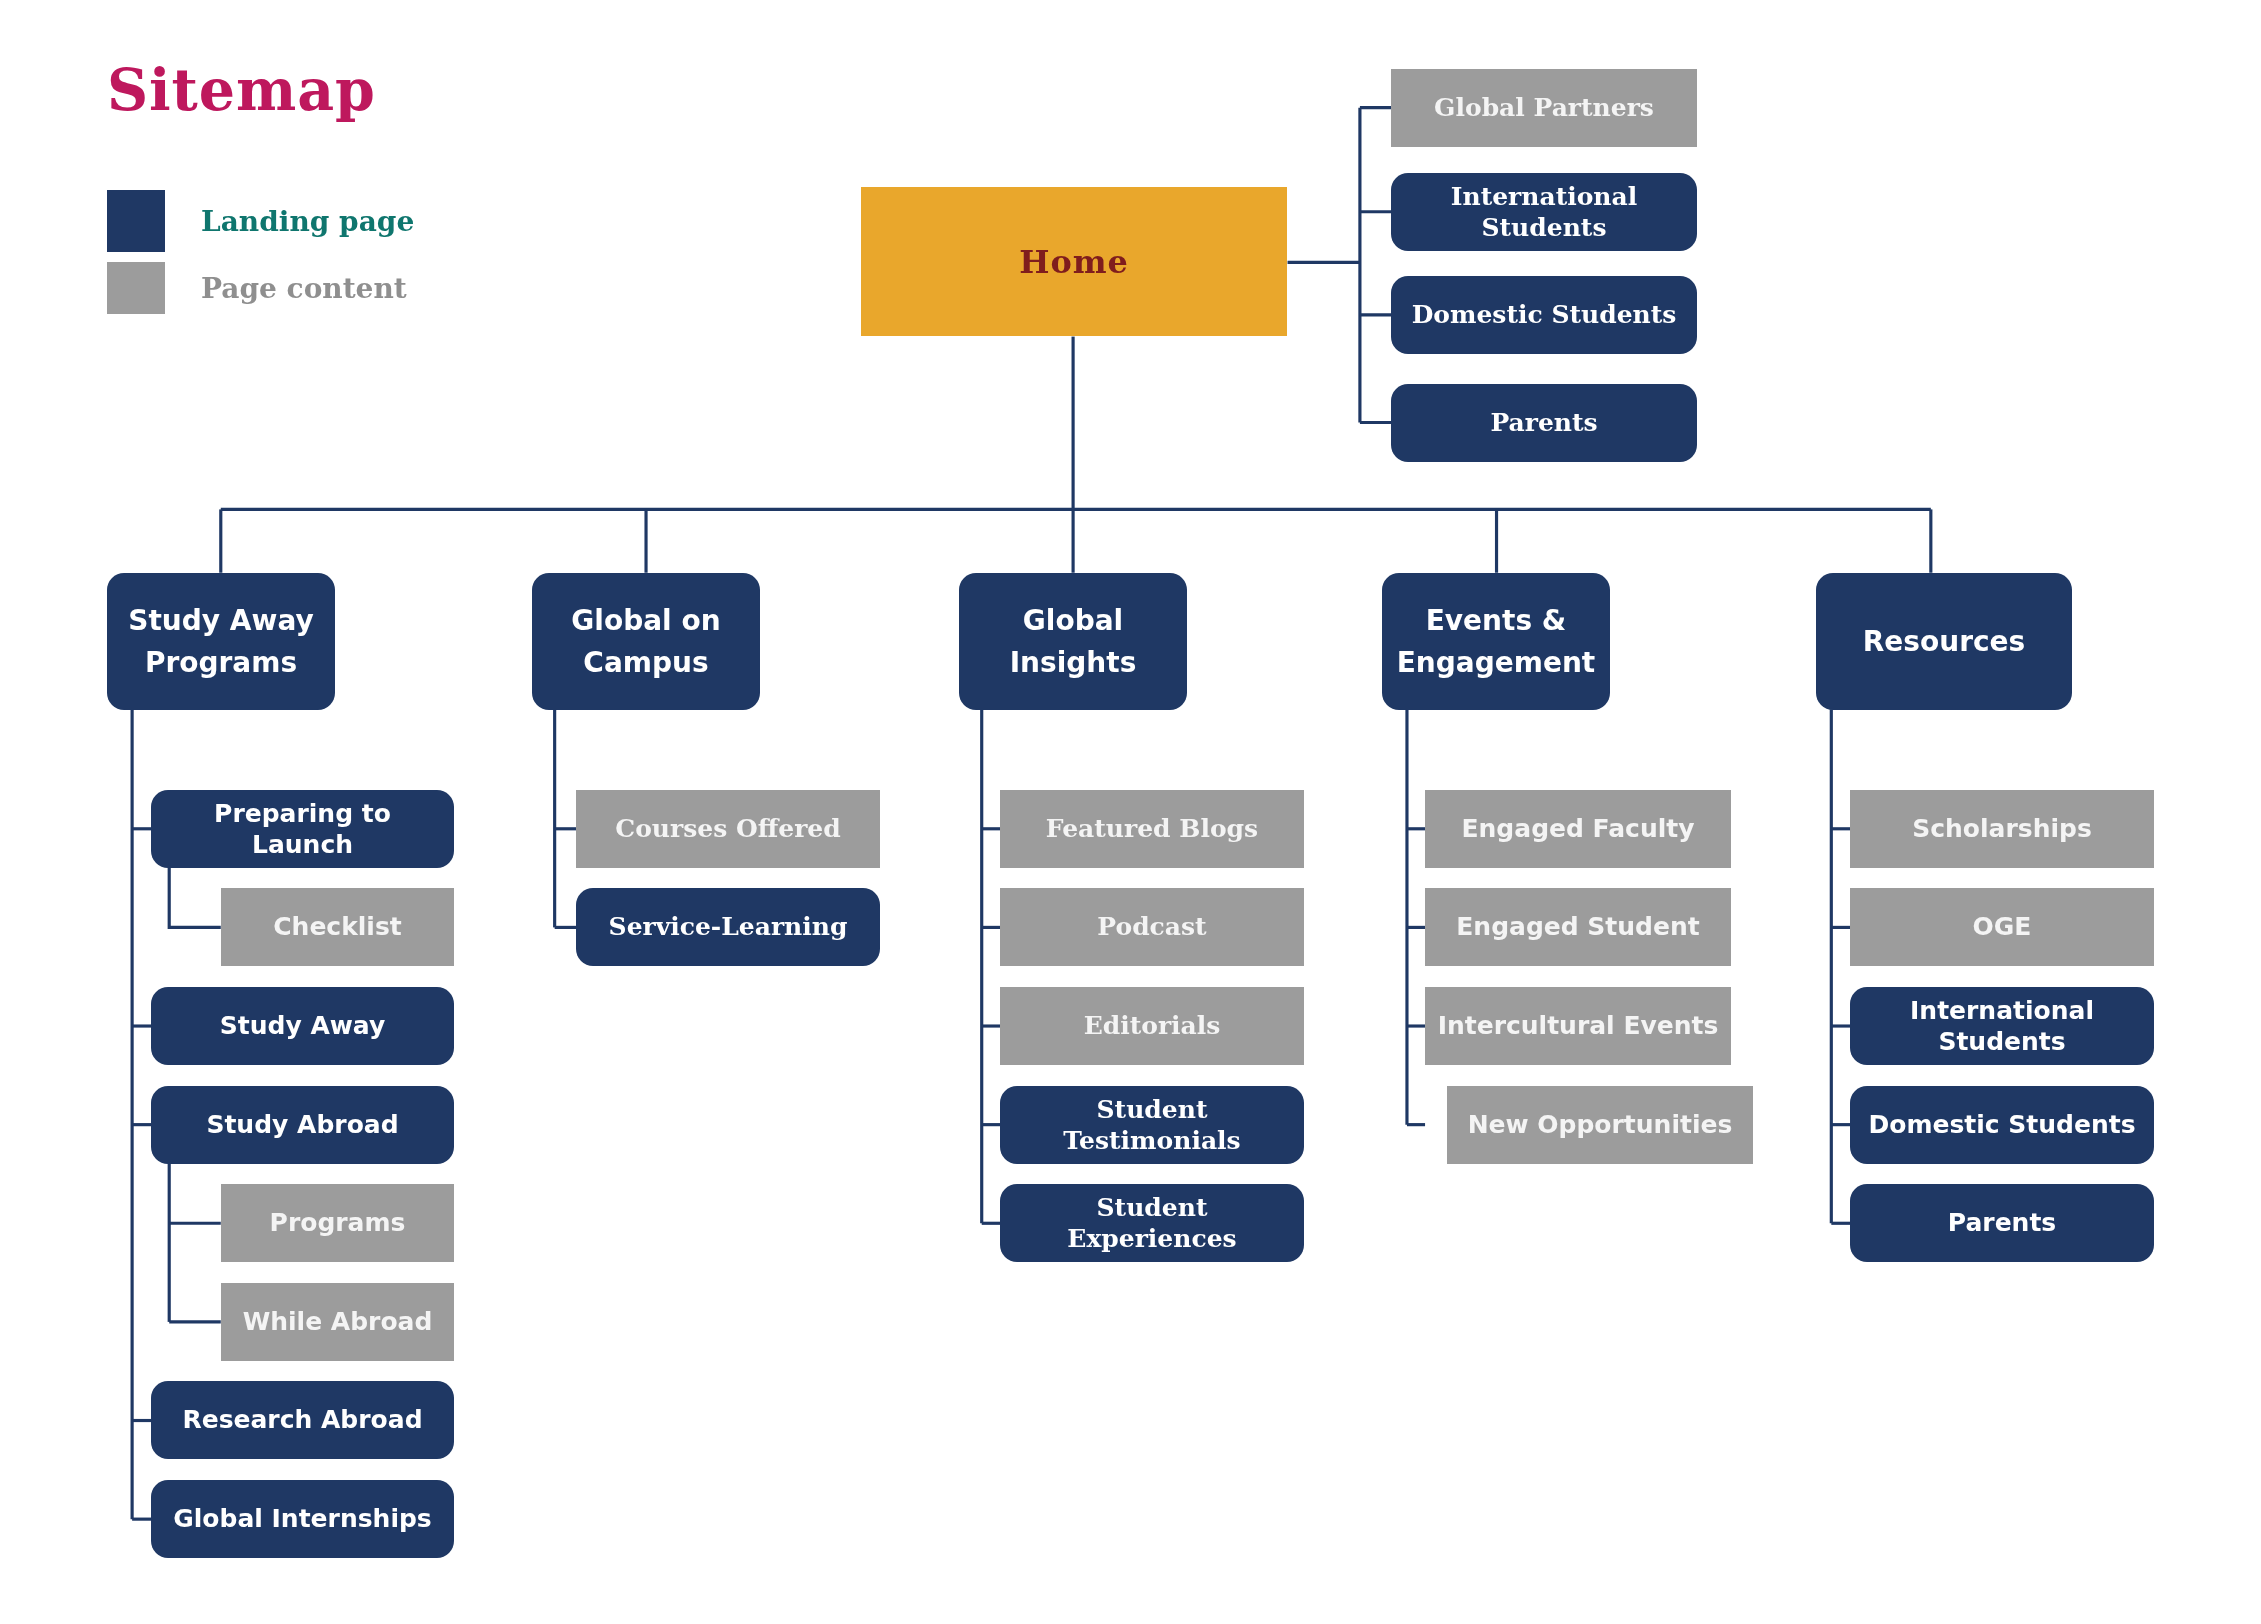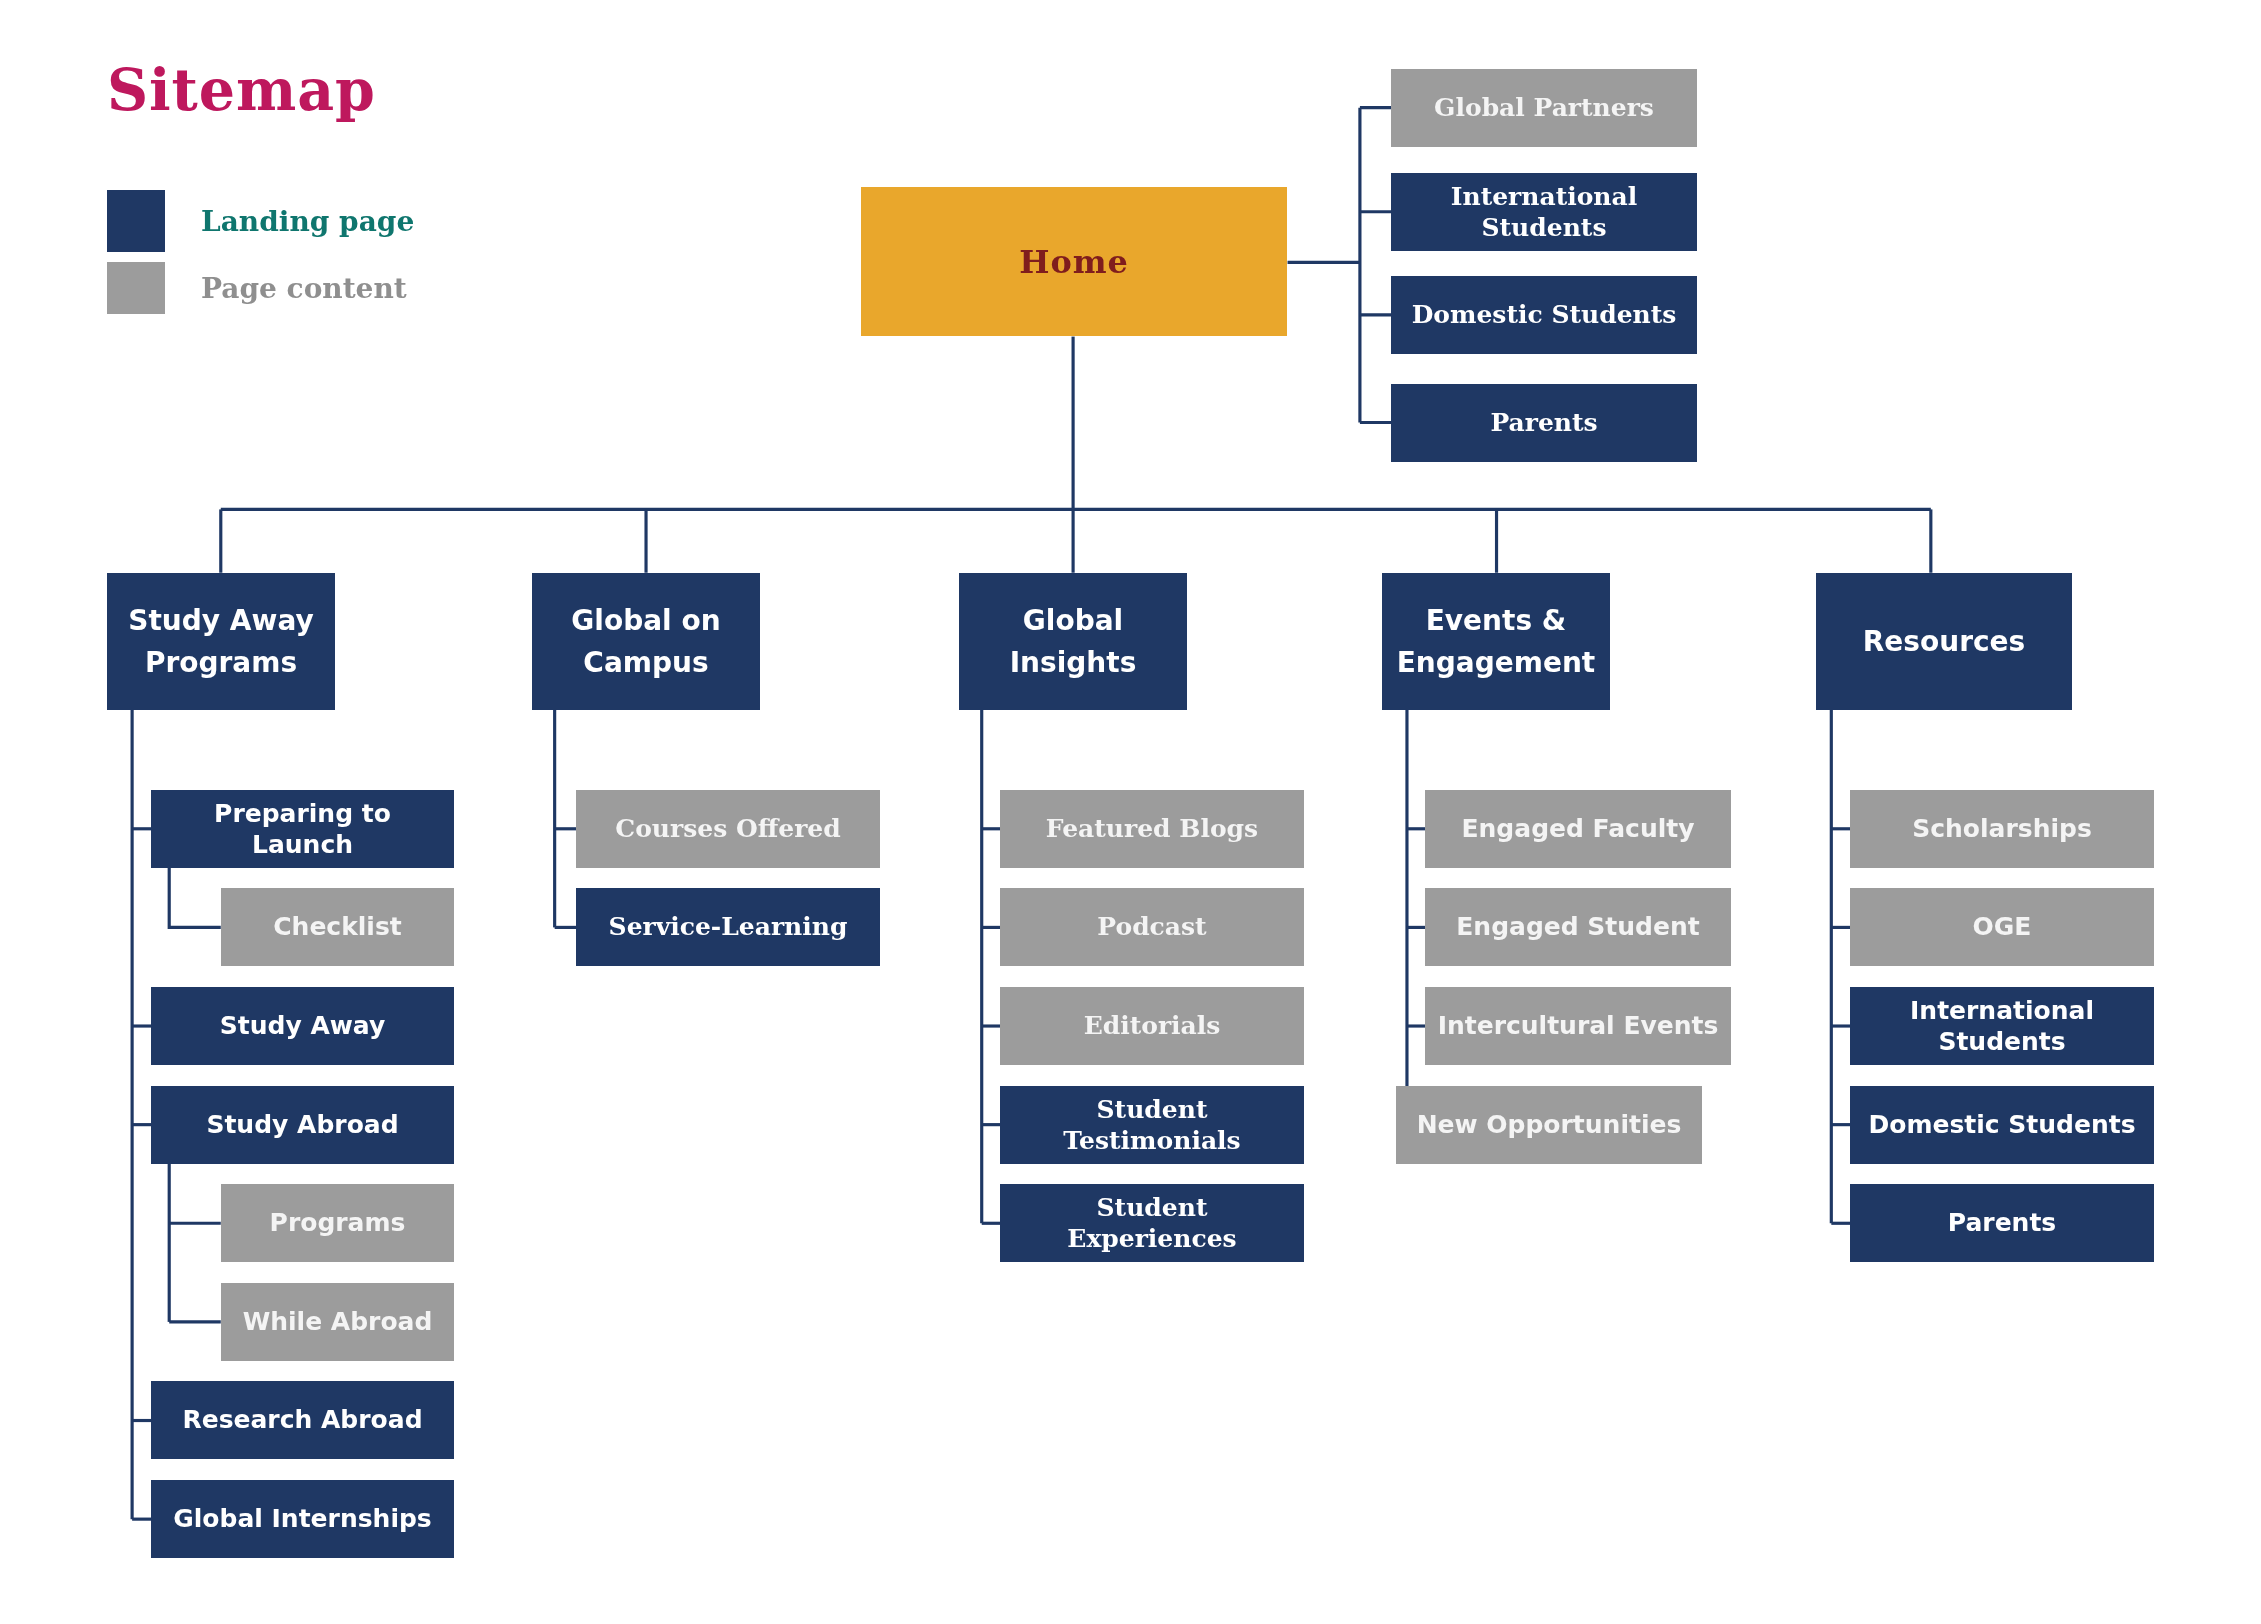--- a/index.html
+++ b/index.html
@@ -23,21 +23,21 @@
     position: absolute;
     display: flex;
     align-items: center;
     justify-content: center;
     text-align: center;
     font-weight: bold;
     box-sizing: border-box;
     padding: 16px 11px;
     line-height: 1.25;
   }
-  .landing { background: #1F3864; color: #ffffff; }
+  .landing { background: #1F3864; color: #ffffff; border-radius: 17px; }
   .content { background: #9C9C9C; color: #F4F4F4; }
 
   .home-box {
     background: #E9A72C;
     color: #7f1d1d;
     font-size: 32px;
     letter-spacing: 0.9px;
   }
   .branch { font-size: 28px; line-height: 1.5; }
   .leaf   { font-size: 25px; }
@@ -169,21 +169,21 @@
 
   <div class="node content leaf slab" style="left:1000px;top:790px;width:304px;height:78px">Featured Blogs</div>
   <div class="node content leaf slab" style="left:1000px;top:888px;width:304px;height:78px">Podcast</div>
   <div class="node content leaf slab" style="left:1000px;top:987px;width:304px;height:78px">Editorials</div>
   <div class="node landing leaf slab" style="left:1000px;top:1086px;width:304px;height:78px">Student Testimonials</div>
   <div class="node landing leaf slab" style="left:1000px;top:1184px;width:304px;height:78px">Student Experiences</div>
 
   <div class="node content leaf geo" style="left:1425px;top:790px;width:306px;height:78px">Engaged Faculty</div>
   <div class="node content leaf geo" style="left:1425px;top:888px;width:306px;height:78px">Engaged Student</div>
   <div class="node content leaf geo" style="left:1425px;top:987px;width:306px;height:78px">Intercultural Events</div>
-  <div class="node content leaf geo" style="left:1396px;top:1086px;width:306px;height:78px">New Opportunities</div>
+  <div class="node content leaf geo" style="left:1447px;top:1086px;width:306px;height:78px">New Opportunities</div>
 
   <div class="node content leaf geo" style="left:1850px;top:790px;width:304px;height:78px">Scholarships</div>
   <div class="node content leaf geo" style="left:1850px;top:888px;width:304px;height:78px">OGE</div>
   <div class="node landing leaf geo" style="left:1850px;top:987px;width:304px;height:78px">International Students</div>
   <div class="node landing leaf geo" style="left:1850px;top:1086px;width:304px;height:78px">Domestic Students</div>
   <div class="node landing leaf geo" style="left:1850px;top:1184px;width:304px;height:78px">Parents</div>
 
 </div>
 
 

